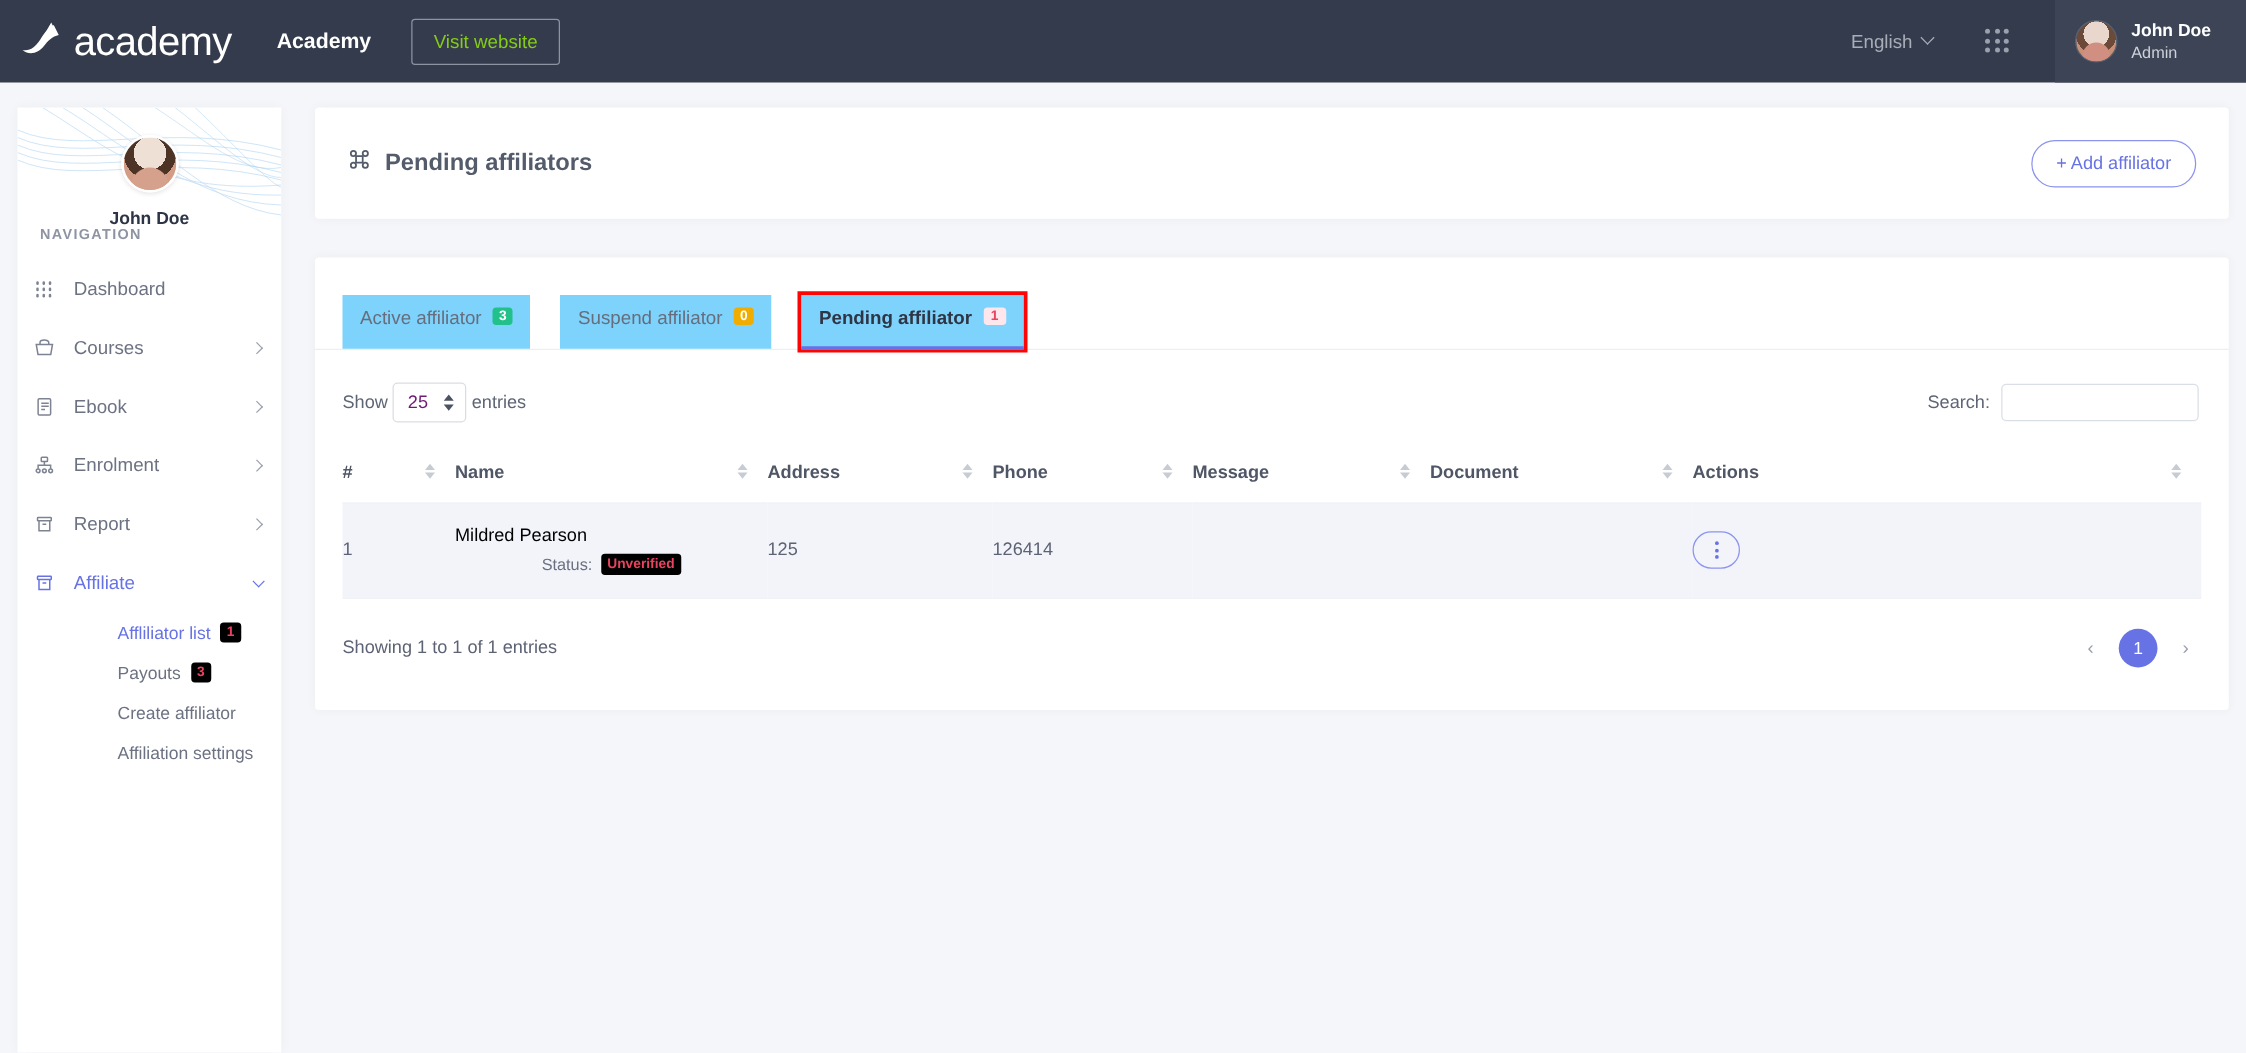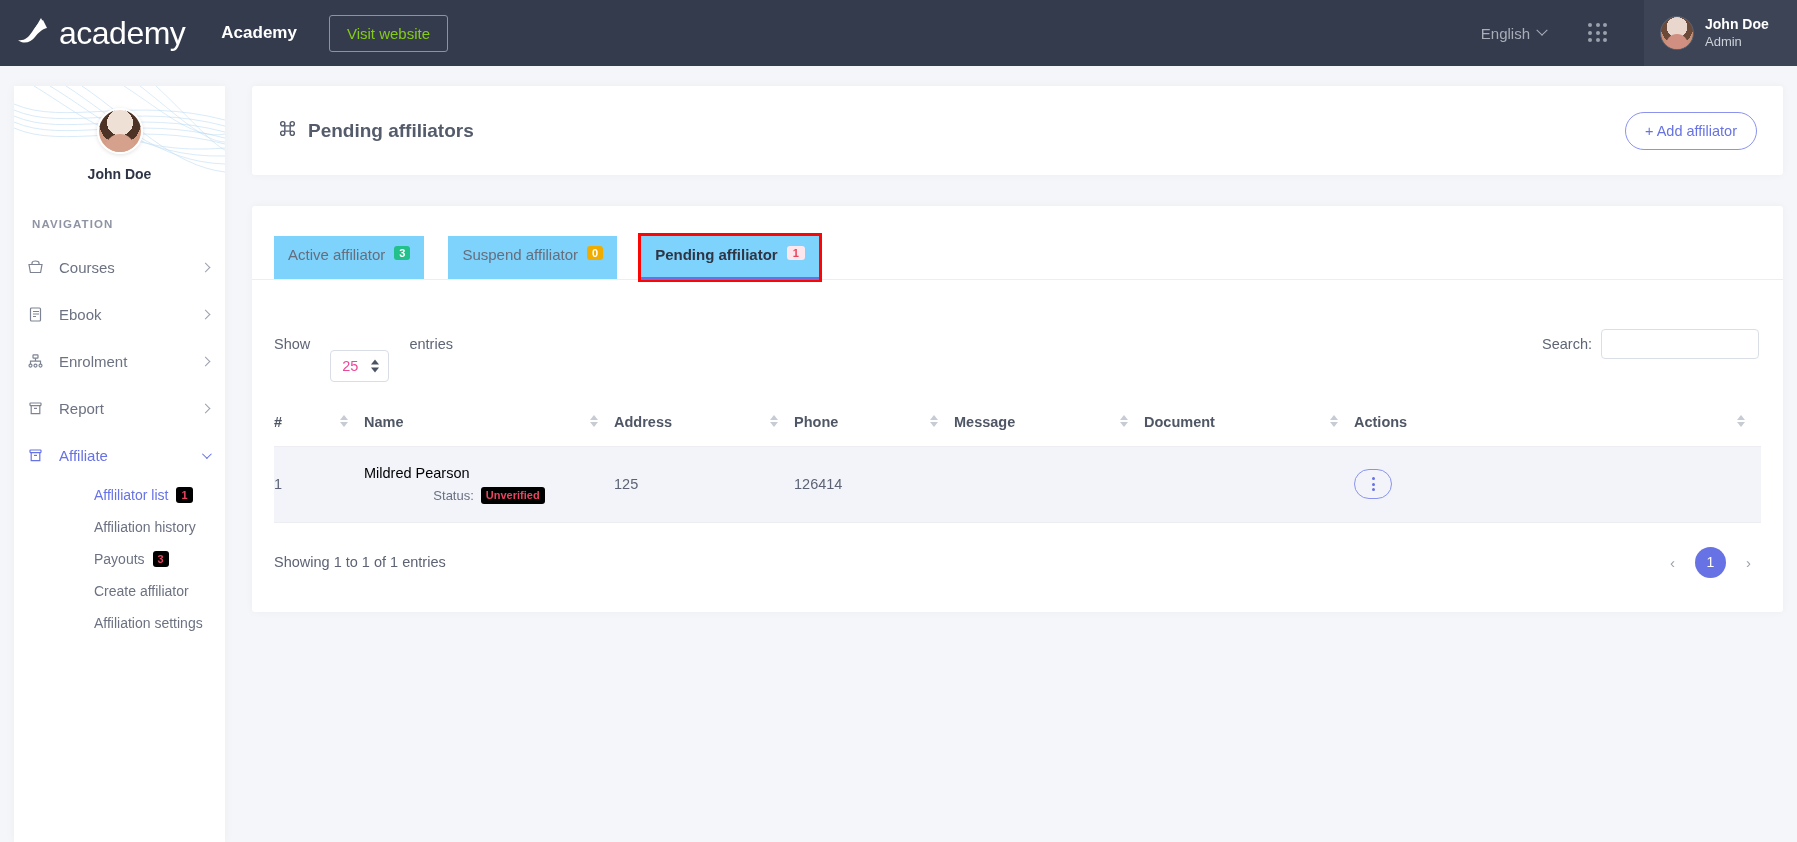--- a/index.html
+++ b/index.html
@@ -80,21 +80,21 @@
     background: radial-gradient(circle at 50% 30%, #efe0d6 0 36%, #4d3226 36% 58%, #d39c85 58% 100%);
     border: 2px solid #ffffff; position: relative; overflow: hidden;
     box-shadow: 0 1px 4px rgba(0,0,0,0.12);
   }
   .avatar-lg::after {
     content:""; position:absolute; left:50%; top:56%; transform:translateX(-50%);
     width:30px; height:30px; border-radius:50% 50% 40% 40%; background:#d6a18c;
   }
   .side-name { margin-top: 12px; font-size: 14px; font-weight: bold; color: #2d3446; }
   .nav-label {
-    margin-top: 36px; padding-left: 18px;
+    padding-left: 18px;
     font-size: 11.5px; color: #8e94a3; letter-spacing: 1.1px; font-weight: bold;
   }
   .nav { margin-top: 14px; }
   .nav-item {
     display: flex; align-items: center;
     height: 47px; padding-left: 34px; padding-right: 16px;
     color: #6c7282; font-size: 15px; cursor: pointer; position: relative;
   }
   .nav-item.active { color: #6772e5; }
   .nav-ico { width: 20px; margin-left: -23px; margin-right: 14px; display:flex; align-items:center; justify-content:center; }
@@ -142,24 +142,24 @@
   .tab.active { color: #2f3545; font-weight: bold; }
   .tab.active::after {
     content:""; position:absolute; left:0; right:0; bottom:-1px; height:3px; background:#6772e5;
   }
   .tab.highlight { outline: 3px solid #fb0505; outline-offset: 0px; z-index: 2; }
   .b-green { background:#22c08a; color:#fff; font-size:11px; font-weight:bold; border-radius:3px; padding:1px 5px; }
   .b-amber { background:#f0ad00; color:#fff; font-size:11px; font-weight:bold; border-radius:3px; padding:1px 5px; }
   .b-pinkt { background:#fde7ec; color:#e8435f; font-size:11px; font-weight:bold; border-radius:3px; padding:1px 6px; }
 
   .ctrl-row { display:flex; align-items:center; padding: 26px 24px 0 22px; }
-  .show-wrap { display:flex; align-items:center; gap:20px; font-size:14.5px; color:#5e6575; }
+  .show-wrap { display:flex; align-items:center; gap:4px; font-size:14.5px; color:#5e6575; }
   .sel {
     position:relative; border:1px solid #d9dde5; border-radius:4px; background:#fff;
-    padding: 7px 30px 7px 11px; font-size:14.5px; color:#ec4899; cursor:pointer;margin-top:44px;
+    padding: 7px 30px 7px 11px; font-size:14.5px; color:#701a75; cursor:pointer;
   }
   .sel .arrows { position:absolute; right:9px; top:50%; transform:translateY(-50%); display:flex; flex-direction:column; gap:3px; }
   .sel .arrows i { width:0;height:0;border-left:4px solid transparent;border-right:4px solid transparent; }
   .sel .arrows i.up { border-bottom:5px solid #4b5262; }
   .sel .arrows i.dn { border-top:5px solid #4b5262; }
   .search-wrap { margin-left:auto; display:flex; align-items:center; gap:9px; font-size:14.5px; color:#5e6575; }
   .search-input {
     width: 158px; height: 30px; border:1px solid #dadee6; border-radius:4px;
     padding: 0 8px; font-size:14px; font-family:"Liberation Sans", sans-serif; outline:none;
   }
@@ -264,20 +264,36 @@
 
   <div class="side-profile">
     <div class="avatar-lg"></div>
     <div class="side-name">John Doe</div>
   </div>
 
   <div class="nav-label">NAVIGATION</div>
 
   <div class="nav">
 
+    <div class="nav-item">
+      <span class="nav-ico">
+        <span class="dots9">
+            <i></i>
+            <i></i>
+            <i></i>
+            <i></i>
+            <i></i>
+            <i></i>
+            <i></i>
+            <i></i>
+            <i></i>
+          </span>
+      </span>
+      <span class="nav-text">Dashboard</span>
+    </div>
 
     <div class="nav-item">
       <span class="nav-ico">
         <svg width="17" height="17" viewBox="0 0 17 17" fill="none" stroke="#7d8392" stroke-width="1.2">
           <path d="M2 5.5 h13 l-1.4 8 H3.4 Z"></path>
             <path d="M5 5.5 V4 a3.5 2 0 0 1 7 0 v1.5"></path>
         </svg>
       </span>
       <span class="nav-text">Courses</span>
       <span class="chev-r"></span>
@@ -328,23 +344,20 @@
             <path d="M7 8.4h3"></path>
         </svg>
       </span>
       <span class="nav-text">Affiliate</span>
       <span class="chev-d"></span>
     </div>
 
     <div class="sub-item active">
       <span>Affliliator list</span>
       <span class="badge-pink">1</span>
-    </div>
-    <div class="sub-item">
-      <span>Affiliation history</span>
     </div>
     <div class="sub-item">
       <span>Payouts</span>
       <span class="badge-pink">3</span>
     </div>
     <div class="sub-item">
       <span>Create affiliator</span>
     </div>
     <div class="sub-item">
       <span>Affiliation settings</span>

